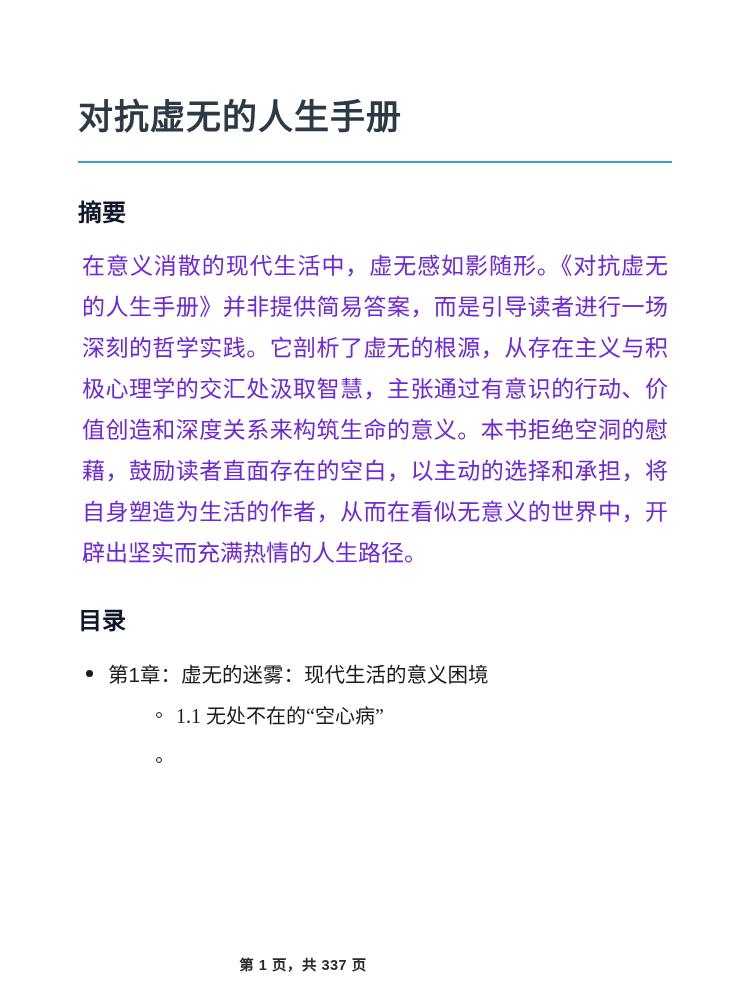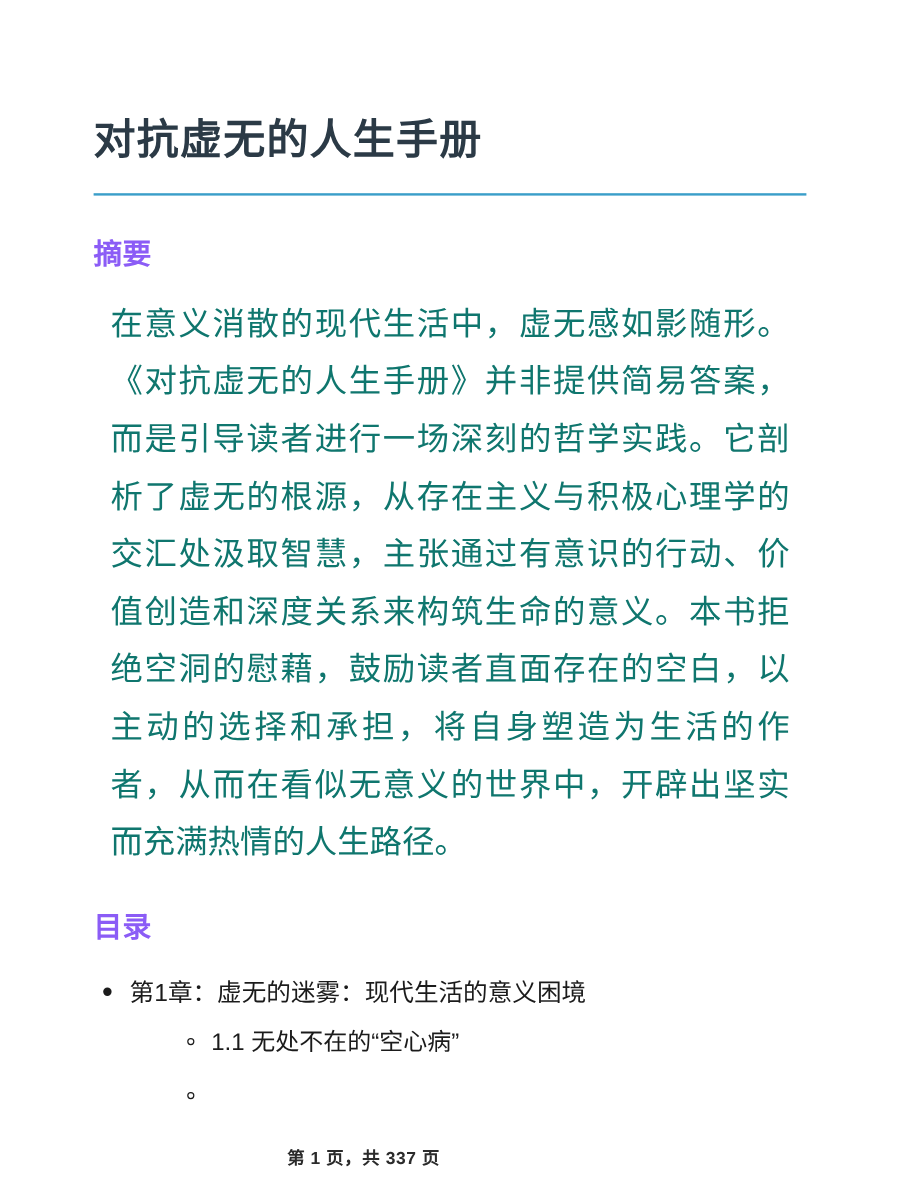--- a/index.html
+++ b/index.html
@@ -33,33 +33,33 @@
   }
   .title-rule {
     border: 0;
     border-top: 2px solid #3a9ec9;
     margin: 0 0 34px 0;
     width: 100%;
   }
   .section-heading {
     font-size: 24px;
     font-weight: bold;
-    color: #8b5cf6;
+    color: #0f172a;
     margin: 0 0 18px 0;
     line-height: 1.3;
   }
   .section-heading.toc {
     margin-top: 32px;
     margin-bottom: 22px;
   }
   .abstract-text {
-    font-size: 27px;
+    font-size: 23px;
     line-height: 1.78;
-    color: #0f766e;
-    margin: 14px;
+    color: #6d28d9;
+    margin: 4px;
     text-align: justify;
     text-justify: inter-ideograph;
   }
   ul.toc-list {
     list-style: none;
     margin: 0;
     padding: 0;
   }
   ul.toc-list > li.toc-chapter {
     position: relative;
@@ -75,20 +75,21 @@
     top: 0.56em;
     width: 7px;
     height: 7px;
     border-radius: 50%;
     background: #1b1b1b;
   }
   ul.sub-list {
     list-style: none;
     margin: 10px 0 0 0;
     padding: 0 0 0 42px;
+    font-family: Liberation Serif, serif;
   }
   ul.sub-list > li.toc-section {
     position: relative;
     padding-left: 26px;
     font-size: 20px;
     line-height: 1.55;
     color: #1b1b1b;
     margin-bottom: 14px;
   }
   ul.sub-list > li.toc-section > .hollow-bullet {

